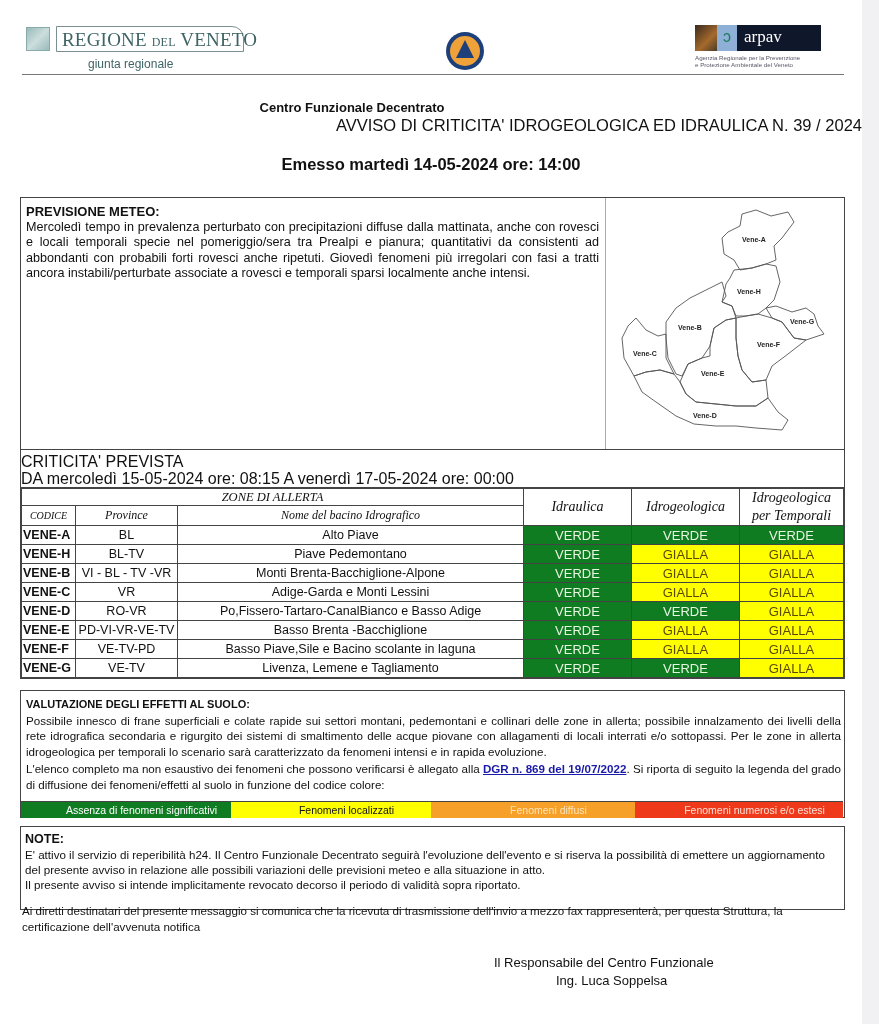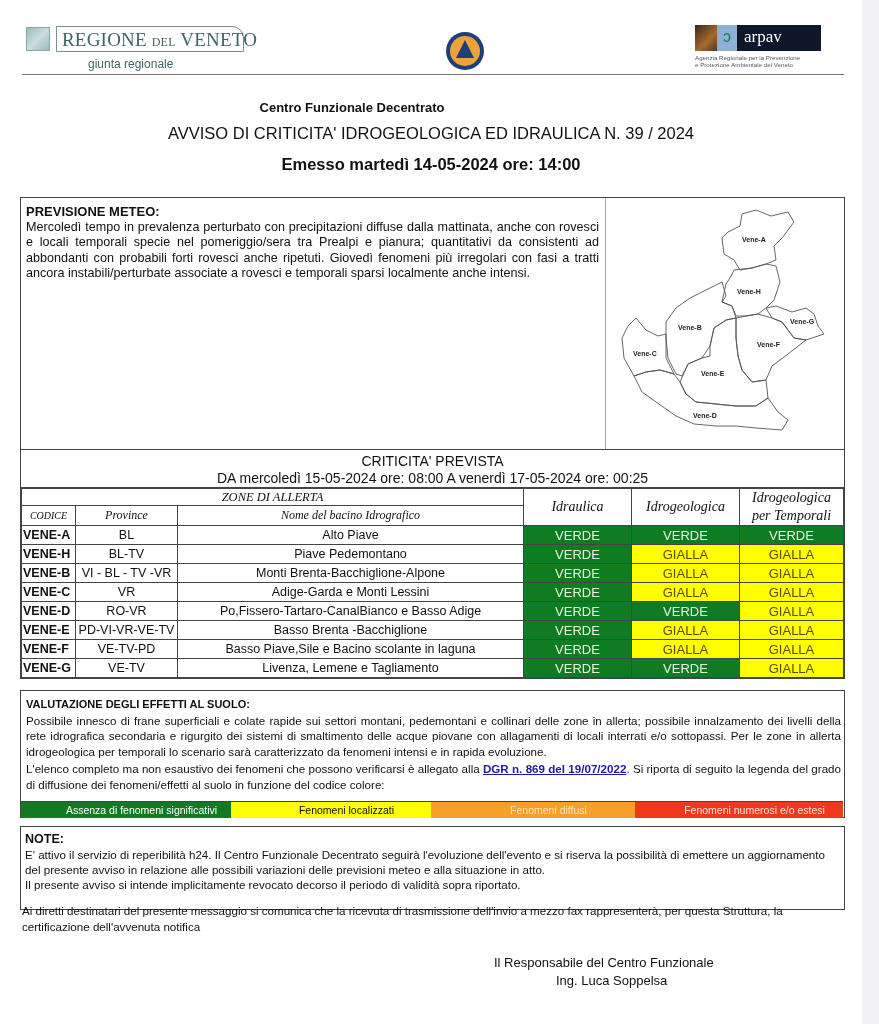--- a/index.html
+++ b/index.html
@@ -19,34 +19,34 @@
   .pc-logo::before { content: ""; position: absolute; left: 4px; top: 4px; width: 30px; height: 30px; border-radius: 50%; background: #f0a23a; }
   .pc-logo::after { content: ""; position: absolute; left: 10px; top: 8px; width: 0; height: 0; border-left: 9px solid transparent; border-right: 9px solid transparent; border-bottom: 18px solid #1d3f7a; }
   .arpav { position: absolute; left: 673px; top: 3px; width: 126px; height: 26px; display: flex; }
   .arpav .a1 { width: 22px; height: 26px; background: linear-gradient(135deg,#3a2a1e,#a56a2c 60%,#4a3a2a); }
   .arpav .a2 { width: 20px; height: 26px; background: #8fb0d6; color: #1e7a5a; font-size: 16px; text-align: center; line-height: 24px; }
   .arpav .a3 { flex: 1; height: 26px; background: #0f172a; color: #fff; font-family: "Liberation Serif", serif; font-size: 17px; line-height: 24px; padding-left: 7px; }
   .arpav-sub { position: absolute; left: 673px; top: 32px; font-size: 6.2px; color: #556; line-height: 7px; width: 140px; }
 
   
   .t1 { position: absolute; left: 0; width: 704px; top: 100px; text-align: center; font-size: 13px; font-weight: bold; }
-  .t2 { position: absolute; left: 0; width: 862px; top: 124px; text-align: center; font-size: 16.5px; }
+  .t2 { position: absolute; left: 0; width: 862px; top: 116px; text-align: right; font-size: 16.5px; }
   .t3 { position: absolute; left: 0; width: 862px; top: 155px; text-align: center; font-size: 16.5px; font-weight: bold; }
 
   
   .meteo { position: absolute; left: 20px; top: 197px; width: 825px; height: 253px; border: 1.5px solid #444; }
   .meteo-text { position: absolute; left: 5px; top: 6px; width: 573px; font-size: 12.6px; line-height: 15.5px; text-align: justify; }
   .meteo-text b { display: block; font-size: 13px; }
   .map-cell { position: absolute; left: 584px; top: 0; width: 239px; height: 251px; border-left: 1px solid #aaa; }
   .map-cell svg { position: absolute; left: 0; top: 0; }
   .map-label { position: absolute; font-size: 7px; font-weight: bold; color: #222; }
 
   
   .crit { position: absolute; left: 20px; top: 450px; width: 825px; border: 1.5px solid #444; border-top: 0; }
-  .crit-head { text-align: center; font-size: 14px; line-height: 17px; padding-top: 3px; height: 38px; border-bottom: 1px solid #444; }
+  .crit-head { text-align: left; font-size: 16px; line-height: 17px; padding-top: 3px; height: 38px; border-bottom: 1px solid #444; }
   table { border-collapse: collapse; width: 100%; }
   td, th { border: 1px solid #444; font-size: 12.5px; text-align: center; height: 19px; padding: 0 2px; }
   th { font-family: "Liberation Serif", serif; font-style: italic; font-weight: normal; }
   th.zone { font-size: 12.5px; height: 17px; }
   th.sub { font-size: 12px; height: 19px; }
   th.sub-code { font-size: 10px; }
   th.big { font-size: 14px; }
   td.code { font-weight: bold; text-align: left; padding-left: 1px; }
   td.lv { color: #fff; font-weight: normal; font-size: 13px; }
   td.verde { background: #107c22; color: #e8f5e0; }
@@ -121,21 +121,21 @@
     <span class="map-label" style="left:151px;top:143px">Vene-F</span>
     <span class="map-label" style="left:27px;top:152px">Vene-C</span>
     <span class="map-label" style="left:95px;top:172px">Vene-E</span>
     <span class="map-label" style="left:87px;top:214px">Vene-D</span>
   </div>
 </div>
 
 <div class="crit">
   <div class="crit-head">
     <div>CRITICITA' PREVISTA</div>
-    <div>DA mercoledì 15-05-2024 ore: 08:00 A venerdì 17-05-2024 ore: 00:25</div>
+    <div>DA mercoledì 15-05-2024 ore: 08:15 A venerdì 17-05-2024 ore: 00:00</div>
   </div>
   <table>
     <colgroup>
       <col style="width:54px">
         <col style="width:102px">
         <col style="width:346px">
         <col style="width:108px">
         <col style="width:108px">
         <col>
     </colgroup>

